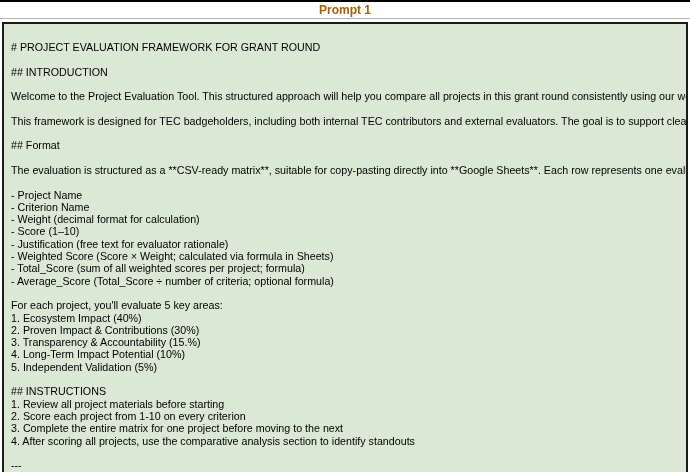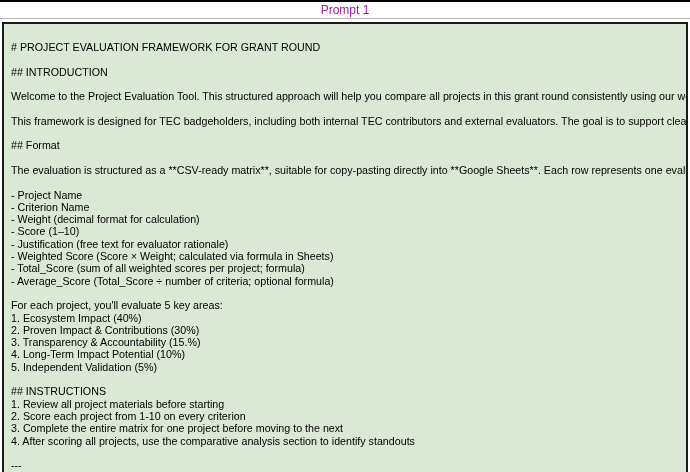--- a/index.html
+++ b/index.html
@@ -22,22 +22,22 @@
   .header-row {
     height: 16px;
     display: flex;
     align-items: center;
     justify-content: center;
     border-bottom: 1px solid #b3b3b3;
     background: #ffffff;
   }
   .header-row span {
     font-size: 12px;
-    font-weight: normal;
-    color: #a21caf;
+    font-weight: bold;
+    color: #a16207;
   }
   .panel {
     box-sizing: border-box;
     margin: 3px 2px 0 2px;
     height: 450px;
     background: #dce8d6;
     border: 2px solid #1b1b1b;
     border-bottom: none;
     padding: 17px 10px 0 7px;
     overflow: hidden;

